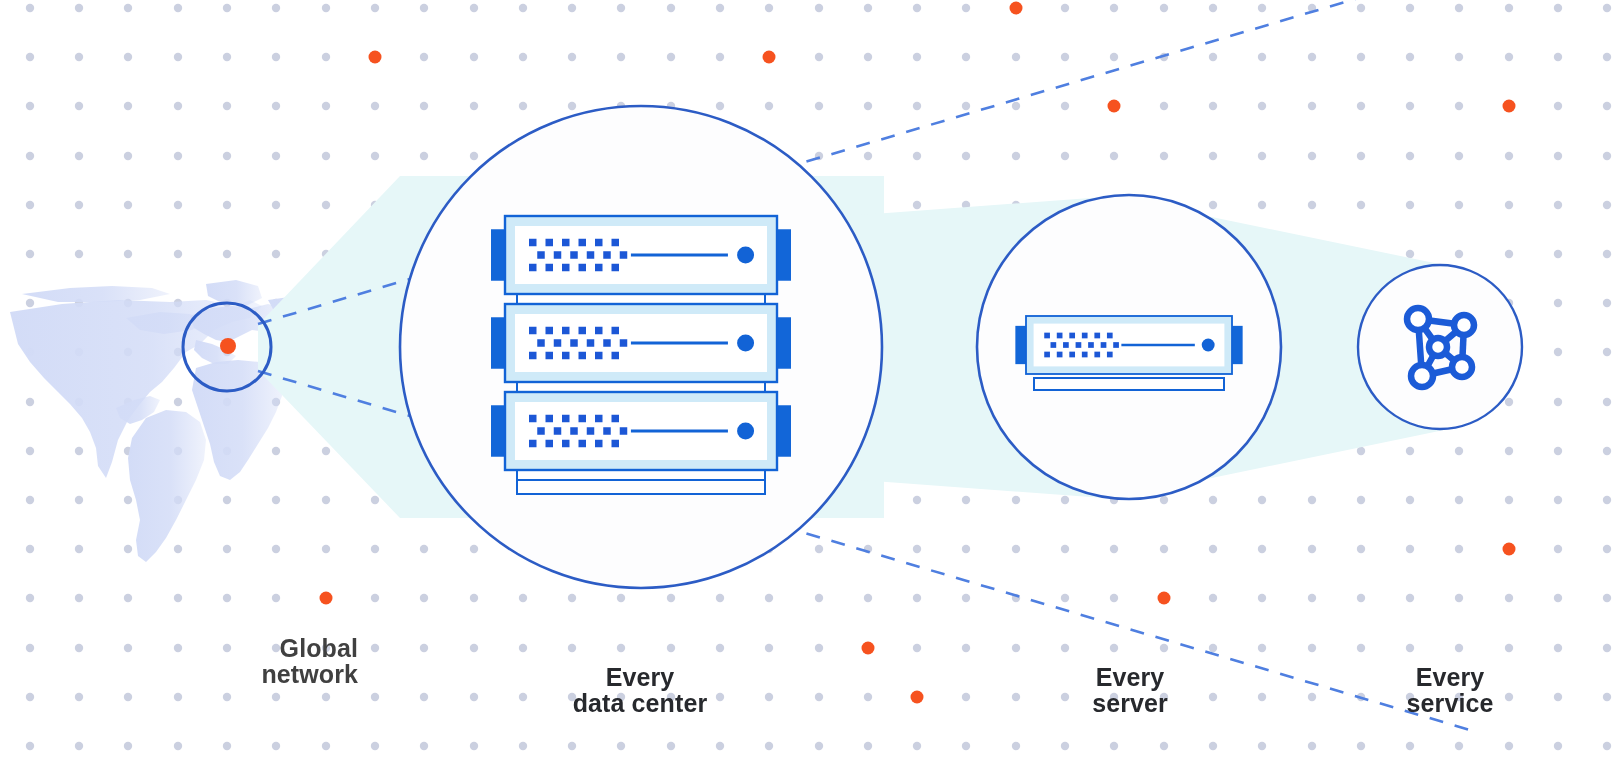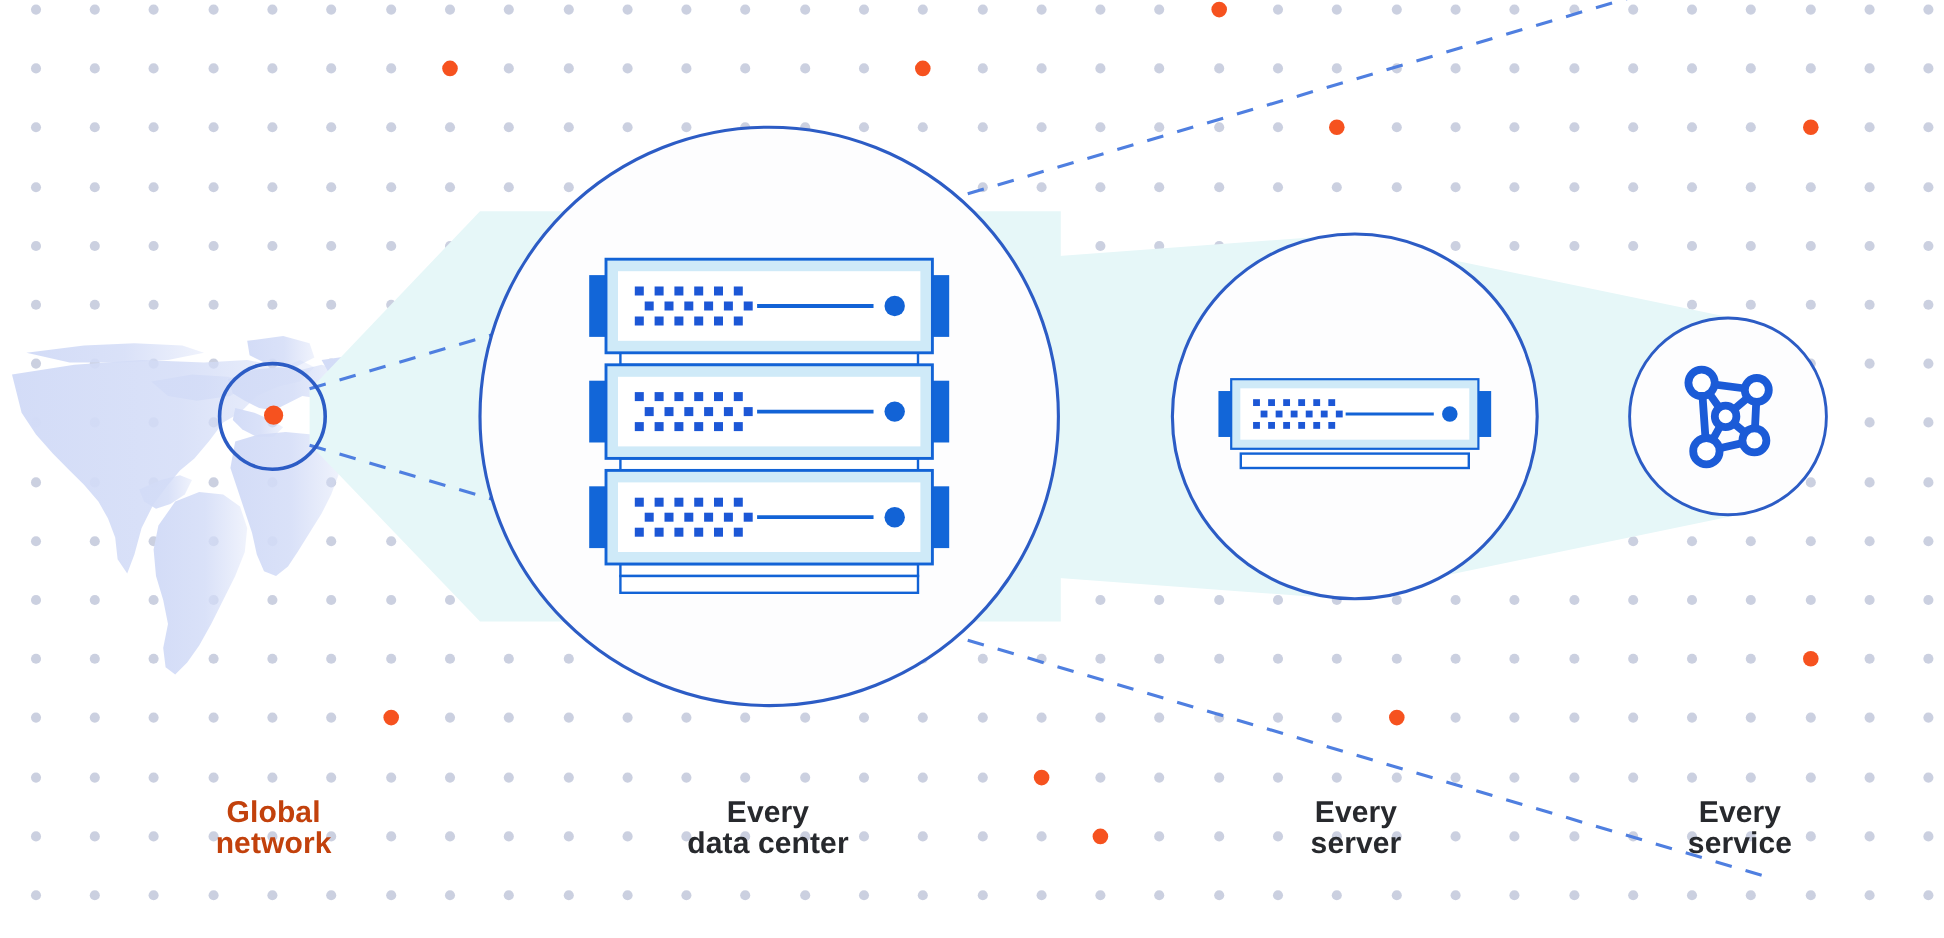--- a/index.html
+++ b/index.html
@@ -29,21 +29,21 @@
     position: absolute;
     text-align: center;
     font-family: "Liberation Sans", sans-serif;
     font-size: 25px;
     font-weight: 700;
     line-height: 1.05;
     letter-spacing: 0.1px;
     white-space: pre-line;
     user-select: none;
   }
-  #label-global   { left:  98px; top: 664px; width: 260px; color: #c2410c; }
+  #label-global   { left:  98px; top: 635px; width: 260px; color: #404040; text-align: right; }
   #label-dc       { left: 510px; top: 664px; width: 260px; color: #27292d; }
   #label-server   { left: 1000px; top: 664px; width: 260px; color: #27292d; }
   #label-service  { left: 1320px; top: 664px; width: 260px; color: #27292d; }
 </style>
 </head>
 <body>
 
 <div id="stage">
 
   <svg id="scene" viewBox="0 0 1620 782" xmlns="http://www.w3.org/2000/svg">

